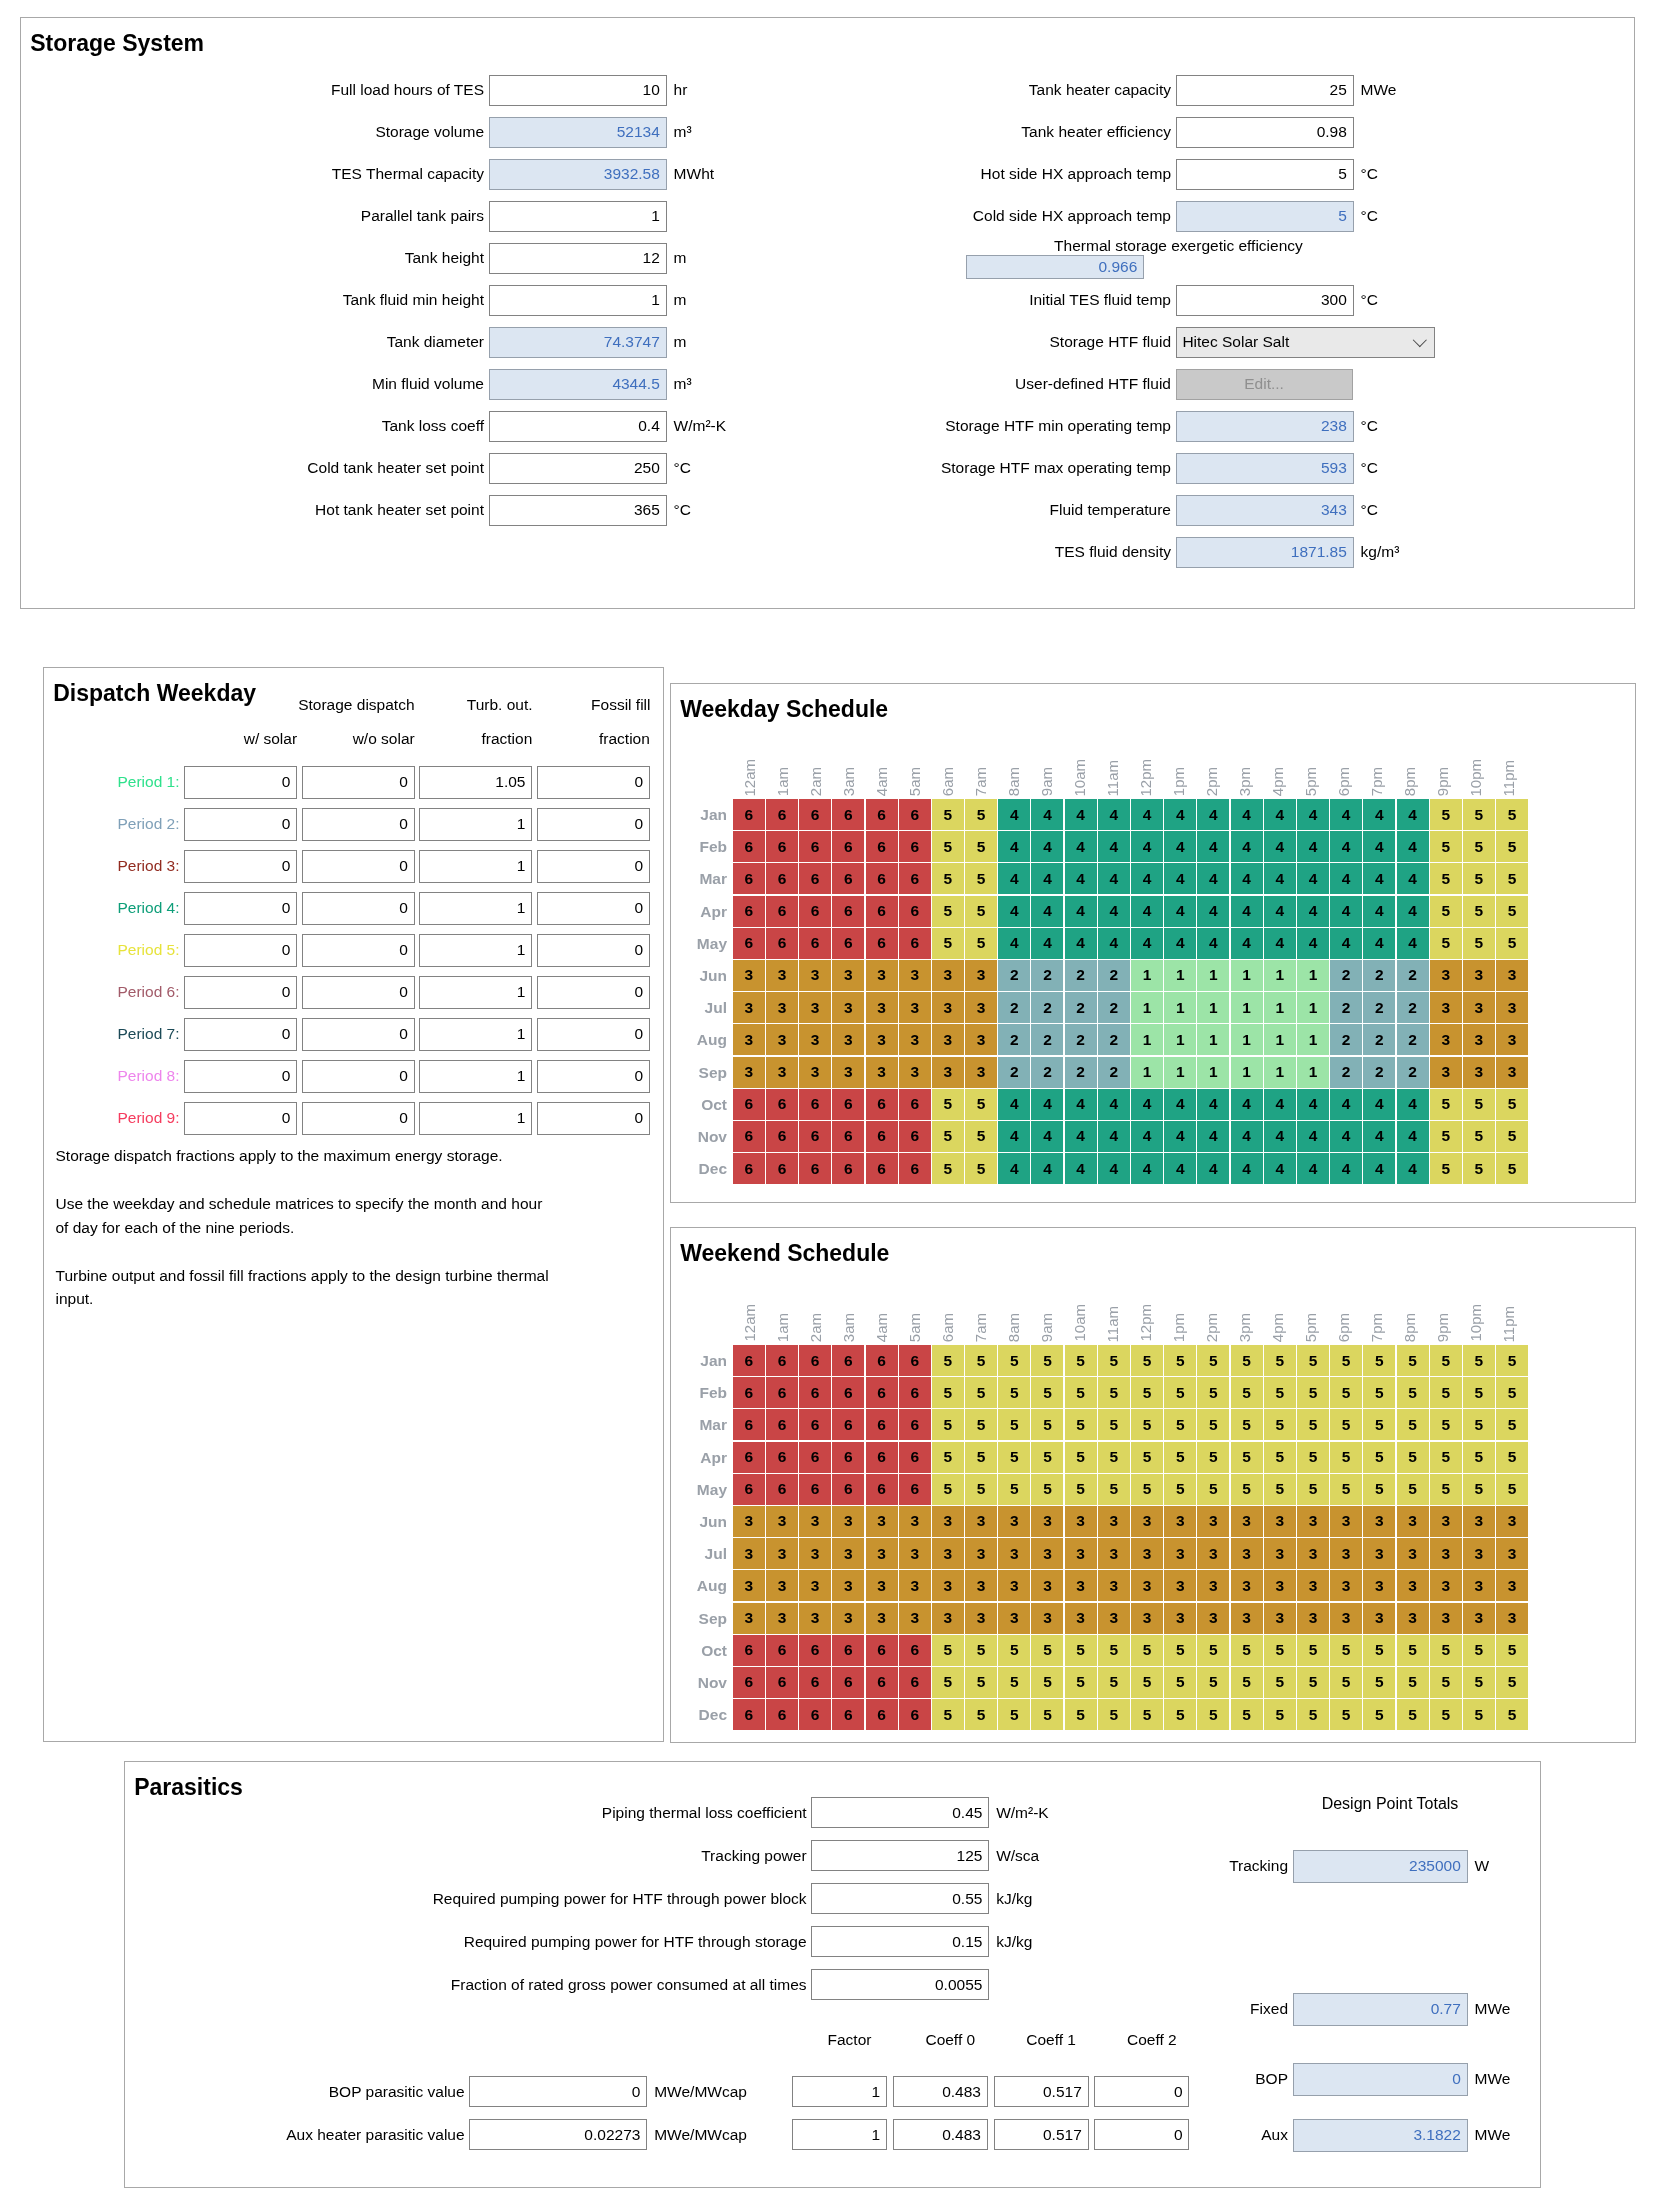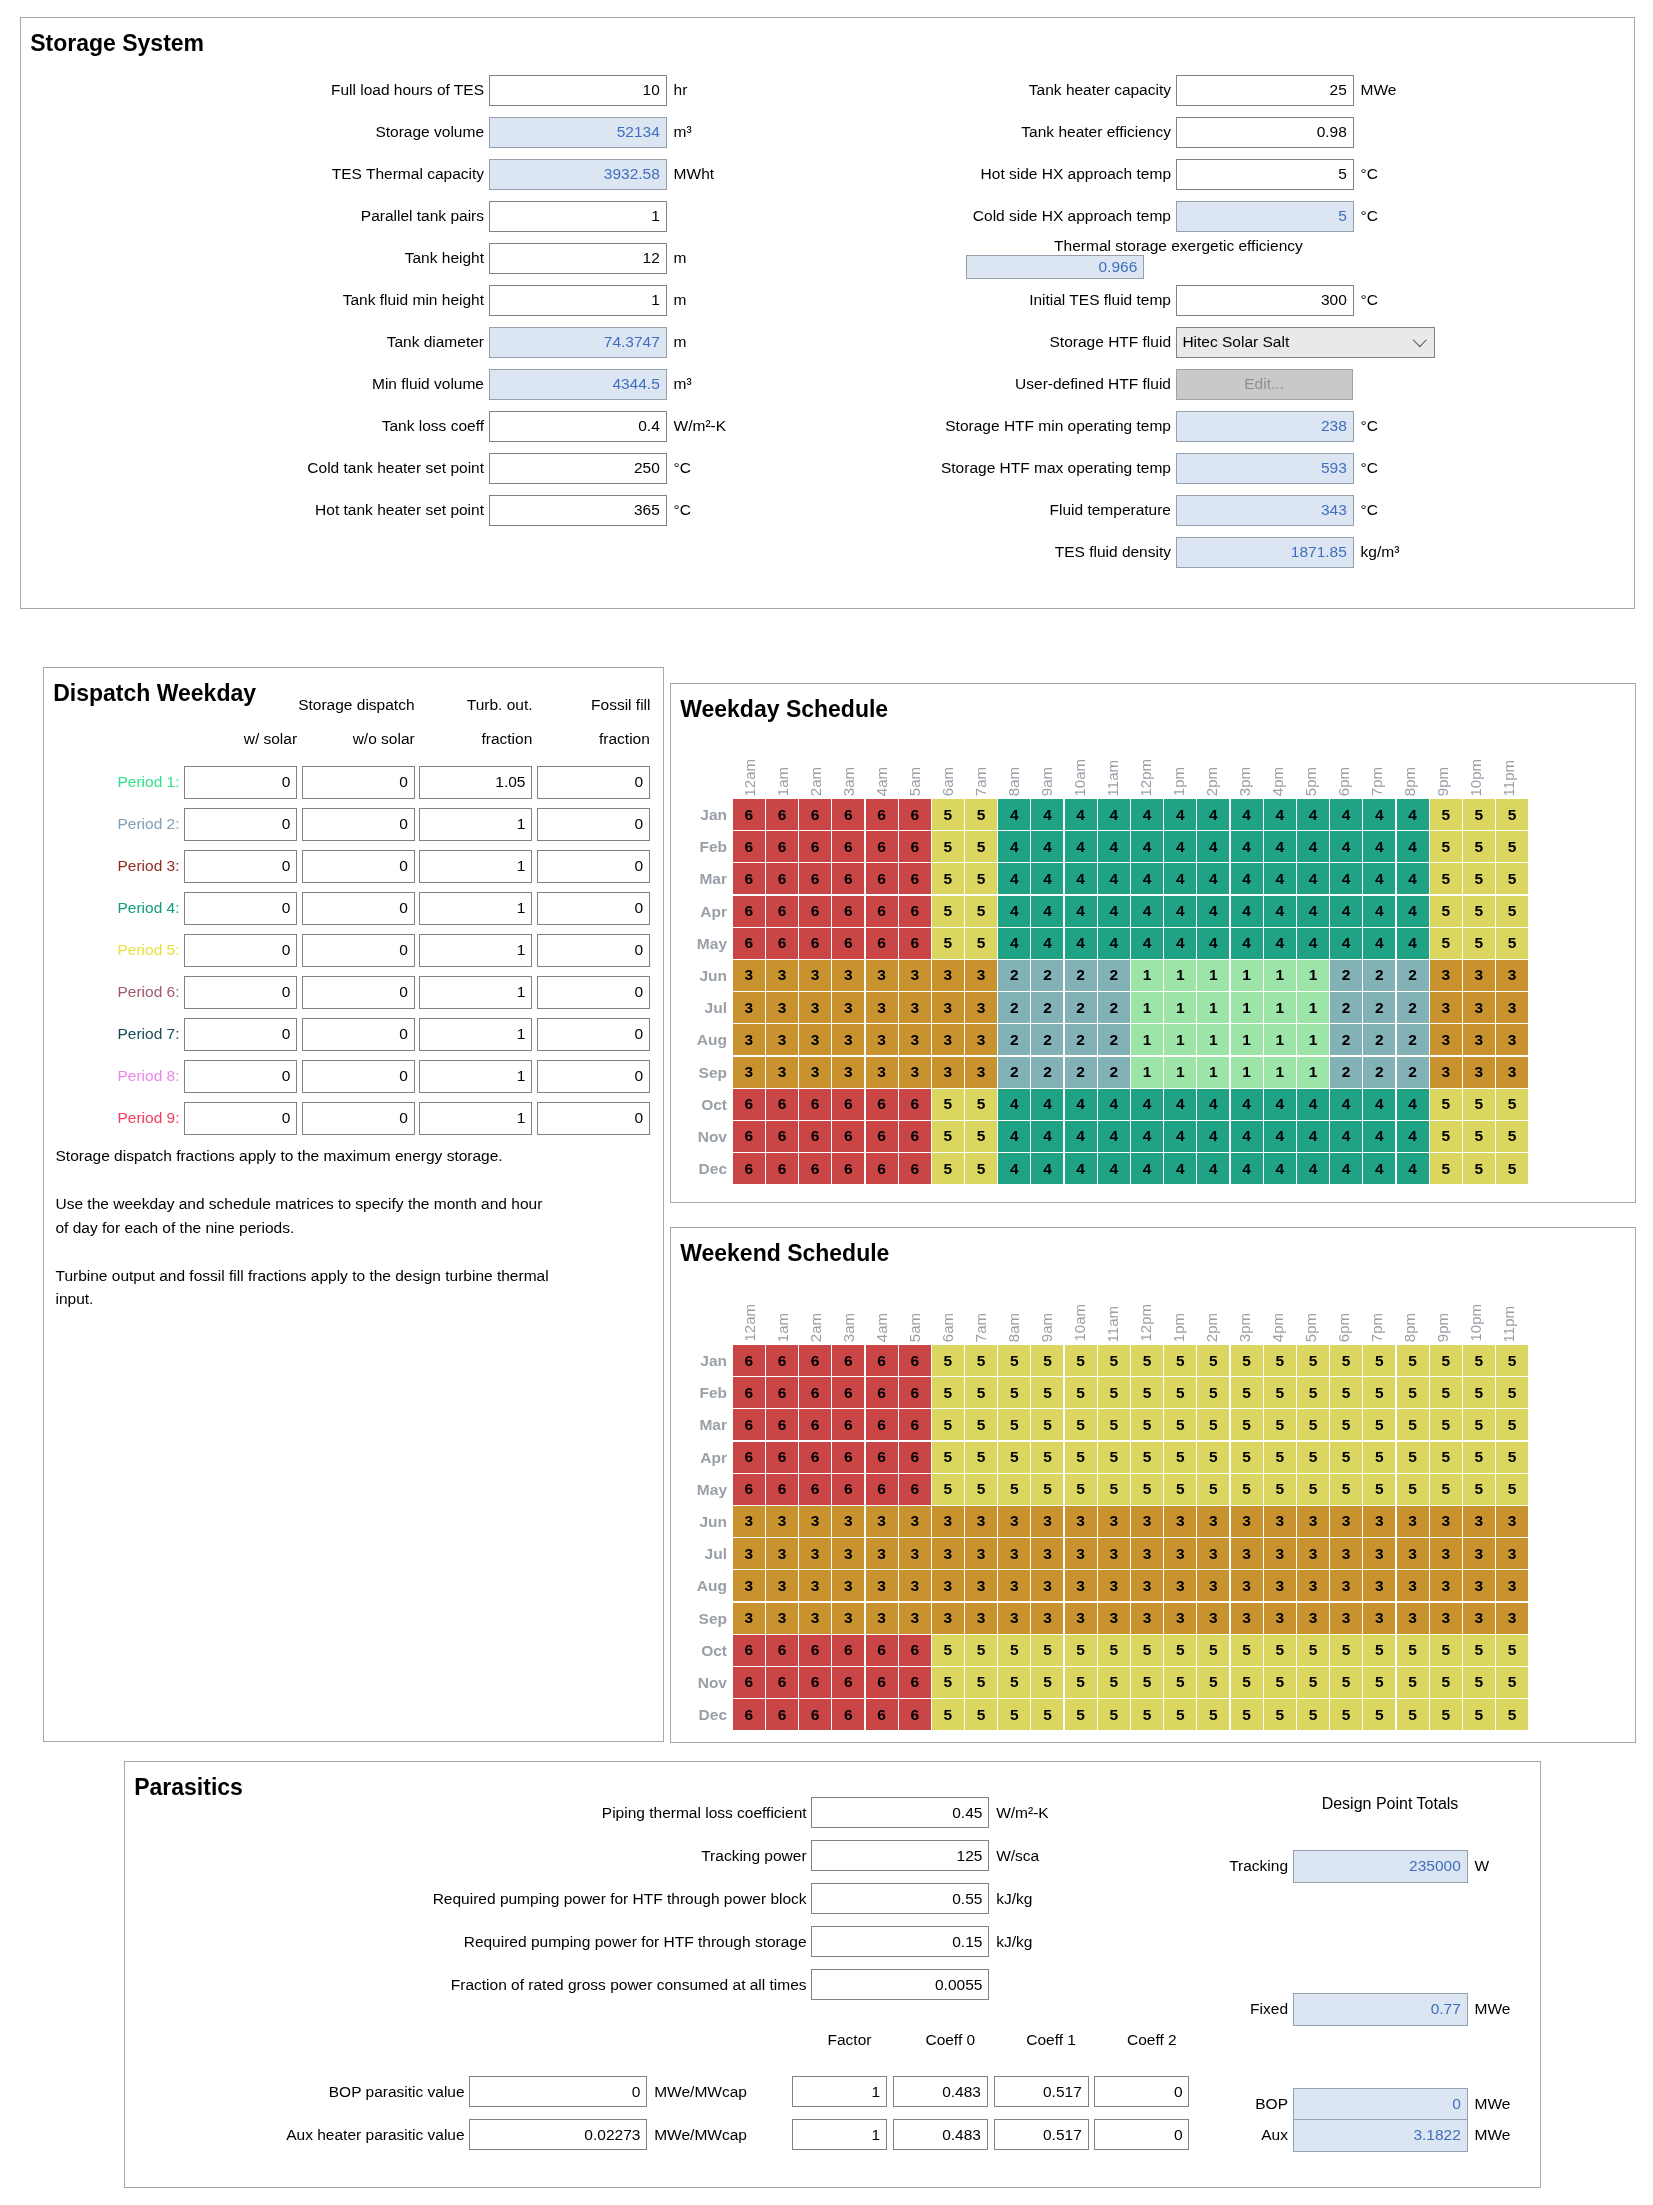--- a/index.html
+++ b/index.html
@@ -1105,21 +1105,21 @@
       <div class="frow" style="position: absolute; left: 1064px; top: 86px; height: 36px;">
         <div class="flabel" style="width: 99px;">Tracking</div>
         <div class="box calc" style="width: 175px; height: 33px;">235000</div>
         <span class="unit">W</span>
       </div>
       <div class="frow" style="position: absolute; left: 1064px; top: 229px; height: 36px;">
         <div class="flabel" style="width: 99px;">Fixed</div>
         <div class="box calc" style="width: 175px; height: 33px;">0.77</div>
         <span class="unit">MWe</span>
       </div>
-      <div class="frow" style="position: absolute; left: 1064px; top: 324px; height: 36px; justify-content: space-between;">
+      <div class="frow" style="position: absolute; left: 1064px; top: 299px; height: 36px; justify-content: space-between;">
         <div class="flabel" style="width: 99px;">BOP</div>
         <div class="box calc" style="width: 175px; height: 33px;">0</div>
         <span class="unit">MWe</span>
       </div>
       <div class="frow" style="position: absolute; left: 1064px; top: 355px; height: 36px;">
         <div class="flabel" style="width: 99px;">Aux</div>
         <div class="box calc" style="width: 175px; height: 33px;">3.1822</div>
         <span class="unit">MWe</span>
       </div>
     </div>

